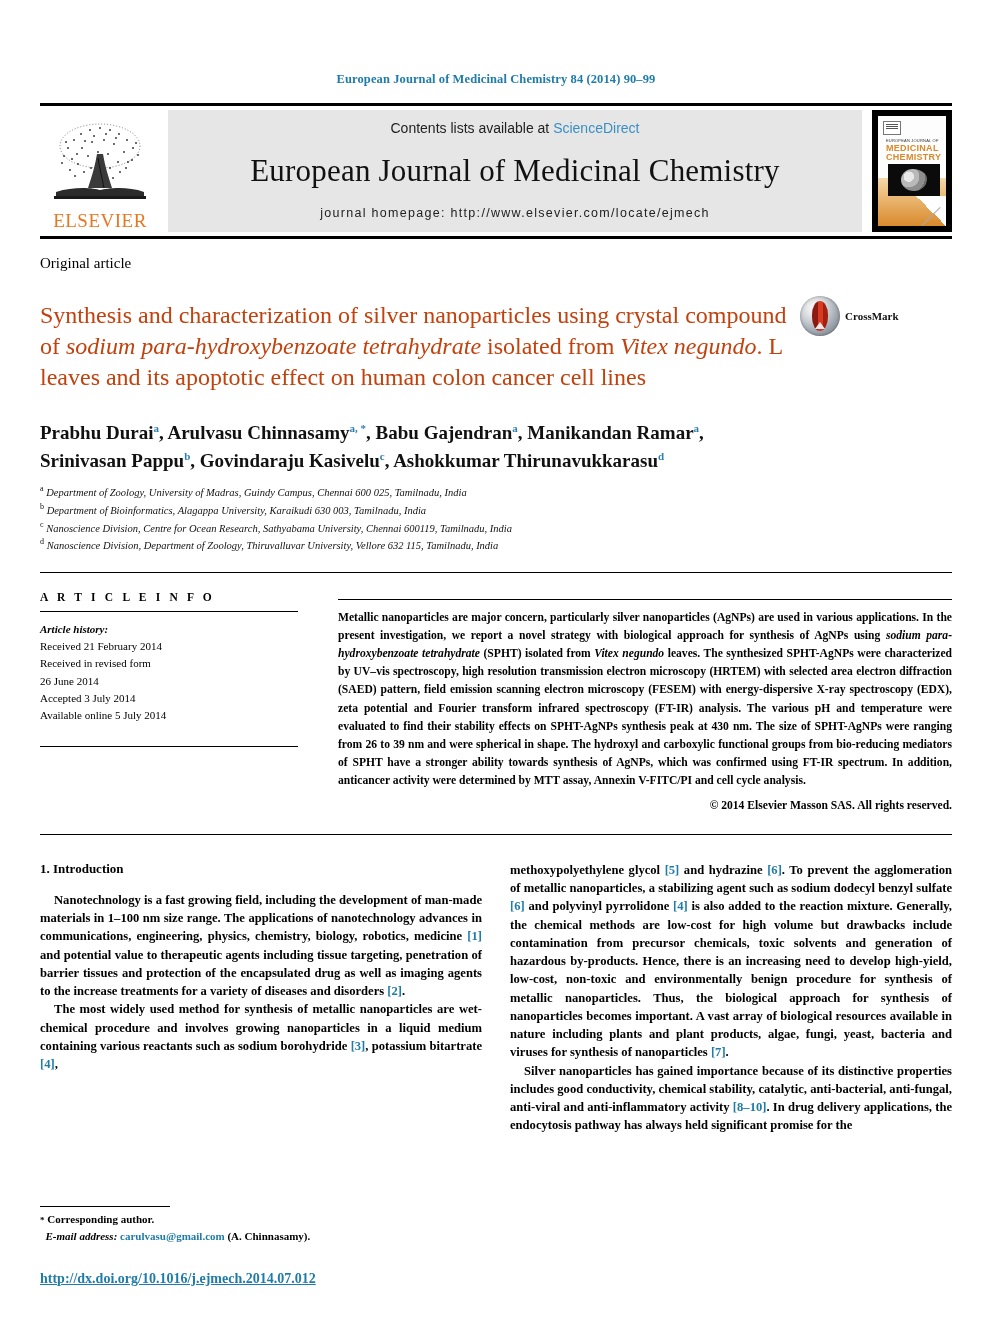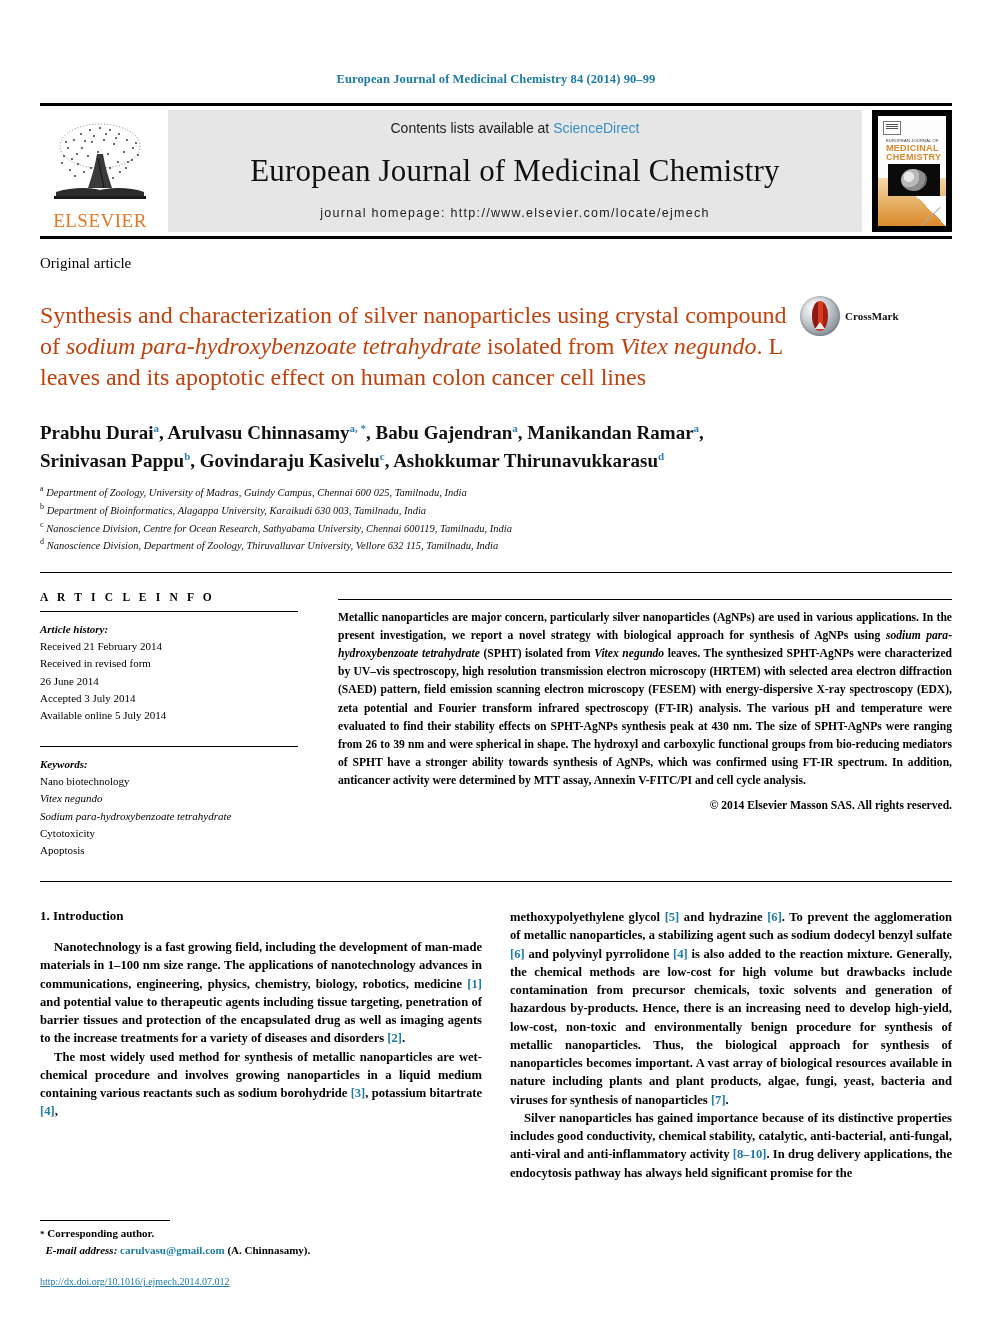--- a/index.html
+++ b/index.html
@@ -172,21 +172,21 @@
   
   .footnote-area { position:absolute; left:40px; bottom:34px; width:432px; }
   .fn-rule { border-top:1px solid #000; width:130px; margin-bottom:4px; }
   .fn {
     font-family:"Liberation Serif", serif;
     font-size:11px; line-height:1.5; font-weight:600;
   }
   .fn .star { font-size:9px; }
   .fn .ital { font-style:italic; }
   .link { color:#1f7ba8; }
-  .doi-block { margin-top:16px; font-family:"Liberation Serif", serif; font-size:10px; font-weight:400; line-height:1.5; }
+  .doi-block { margin-top:24px; font-family:"Liberation Serif", serif; font-size:14px; font-weight:700; line-height:1.5; }
   .doi-link { color:#1f7ba8; text-decoration:underline; }
 </style>
 </head>
 <body>
 
 <div class="page">
 
   <div class="running-head">European Journal of Medicinal Chemistry 84 (2014) 90–99</div>
 
   <div class="masthead-wrap">
@@ -319,28 +319,20 @@
         <div class="info-block">
           <div class="lbl">Article history:</div>
           <div>Received 21 February 2014</div>
           <div>Received in revised form</div>
           <div>26 June 2014</div>
           <div>Accepted 3 July 2014</div>
           <div>Available online 5 July 2014</div>
         </div>
         <div class="info-gap"></div>
         <div class="sec-rule"></div>
-        <div class="info-block kw">
-          <div class="lbl">Keywords:</div>
-          <div>Nano biotechnology</div>
-          <div class="kw-it">Vitex negundo</div>
-          <div class="kw-it">Sodium para-hydroxybenzoate tetrahydrate</div>
-          <div>Cytotoxicity</div>
-          <div>Apoptosis</div>
-        </div>
       </div>
 
       <div class="abs-col">
         <div class="sec-rule"></div>
         <div class="abstract">
           <span>Metallic nanoparticles are major concern, particularly silver nanoparticles (AgNPs) are used in various applications. In the present investigation, we report a novel strategy with biological approach for synthesis of AgNPs using </span><i>sodium para-hydroxybenzoate tetrahydrate</i><span> (SPHT) isolated from </span><i>Vitex negundo</i><span> leaves. The synthesized SPHT-AgNPs were characterized by UV–vis spectroscopy, high resolution transmission electron microscopy (HRTEM) with selected area electron diffraction (SAED) pattern, field emission scanning electron microscopy (FESEM) with energy-dispersive X-ray spectroscopy (EDX), zeta potential and Fourier transform infrared spectroscopy (FT-IR) analysis. The various pH and temperature were evaluated to find their stability effects on SPHT-AgNPs synthesis peak at 430 nm. The size of SPHT-AgNPs were ranging from 26 to 39 nm and were spherical in shape. The hydroxyl and carboxylic functional groups from bio-reducing mediators of SPHT have a stronger ability towards synthesis of AgNPs, which was confirmed using FT-IR spectrum. In addition, anticancer activity were determined by MTT assay, Annexin V-FITC/PI and cell cycle analysis.</span>
         </div>
         <div class="copyright">© 2014 Elsevier Masson SAS. All rights reserved.</div>
       </div>
     </div>

